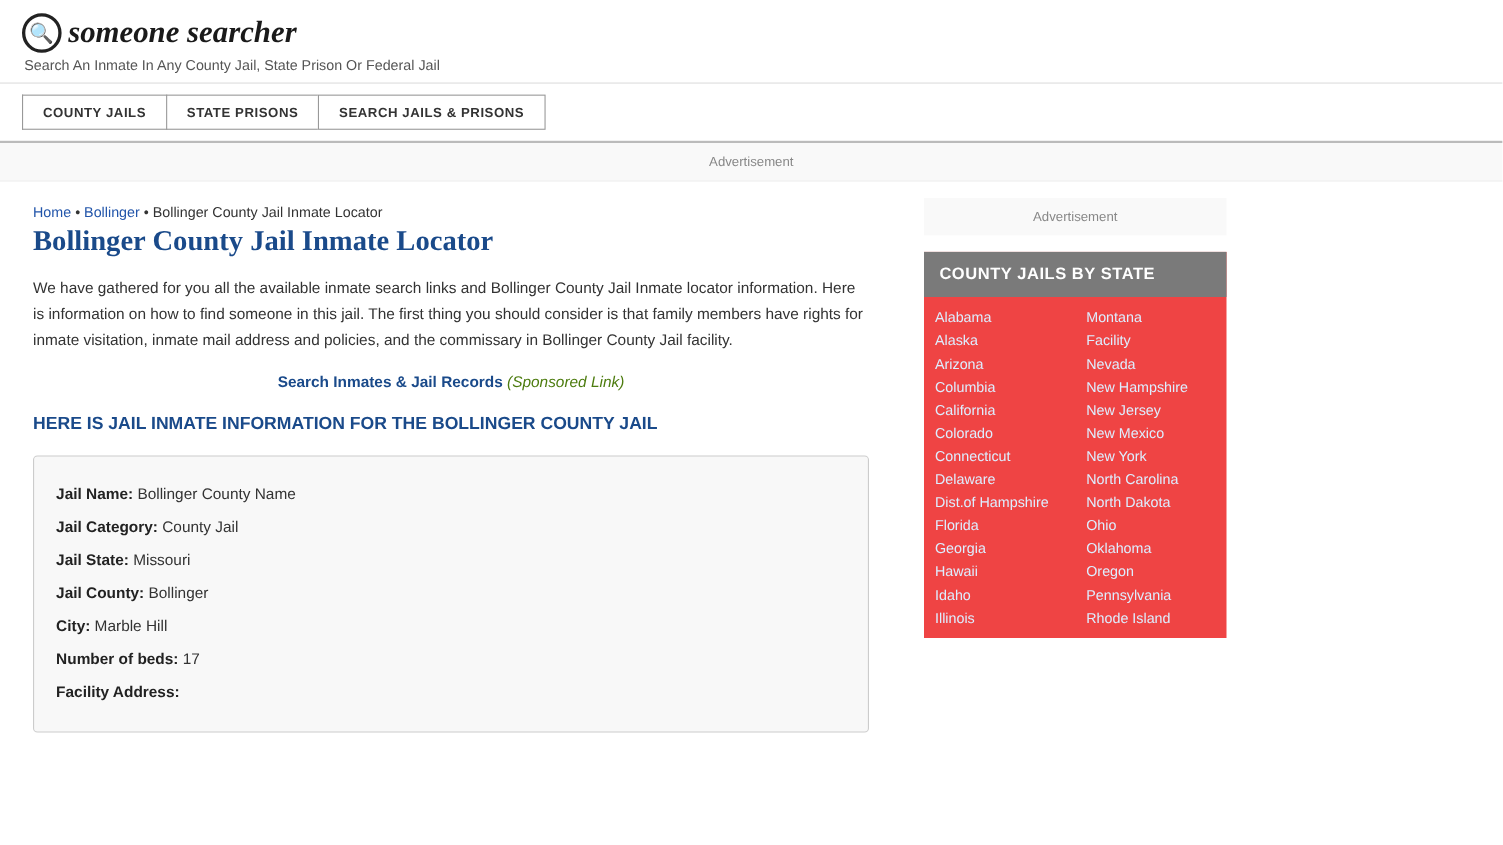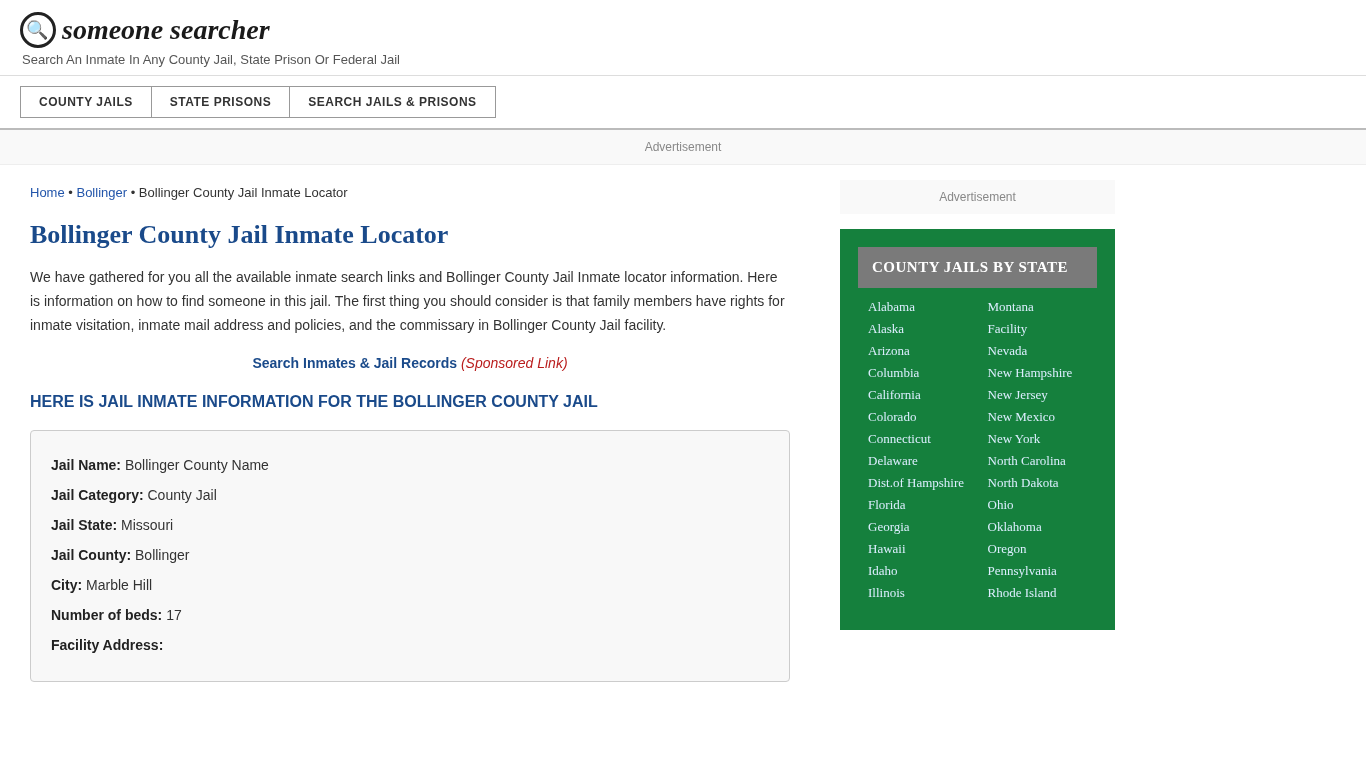--- a/index.html
+++ b/index.html
@@ -21,49 +21,49 @@
     
     #ad-banner { text-align: center; padding: 10px; font-size: 12px; color: #888; background: #f9f9f9; border-bottom: 1px solid #eee; }
 
     
     #main-layout { display: flex; padding: 0; }
 
     
     #content { flex: 1; padding: 20px 30px; max-width: 820px; }
 
     
-    #breadcrumb { font-size: 13px; color: #333; margin-bottom: 20px; }
+    #breadcrumb { font-size: 13px; color: #333; margin-bottom: 4px; }
     #breadcrumb a { color: #2255aa; text-decoration: none; }
 
     
     #page-title { font-size: 26px; color: #1a4a8a; font-weight: bold; margin-bottom: 16px; font-family: Georgia, serif; }
 
     
     #description { font-size: 14px; line-height: 1.7; color: #333; margin-bottom: 18px; }
 
     
     #sponsored-link { text-align: center; margin-bottom: 20px; font-size: 14px; }
     #sponsored-link a { color: #1a4a8a; font-weight: bold; text-decoration: none; }
-    #sponsored-link .sponsored-text { color: #b91c1c; font-style: italic; }
+    #sponsored-link .sponsored-text { color: #4d7c0f; font-style: italic; }
 
     
     #subheading { font-size: 16px; font-weight: bold; color: #1a4a8a; margin-bottom: 16px; line-height: 1.4; }
 
     
     #info-box { border: 1px solid #ccc; background: #f8f8f8; padding: 20px; border-radius: 4px; font-size: 14px; line-height: 2.0; }
     .info-row { margin-bottom: 2px; }
     .info-label { font-weight: bold; color: #222; }
     .info-value { color: #333; }
 
     
     #sidebar { width: 310px; padding: 15px 15px 15px 20px; flex-shrink: 0; }
     #sidebar-ad { text-align: center; font-size: 12px; color: #888; margin-bottom: 15px; padding: 10px; background: #f9f9f9; }
 
     
-    #state-box { background: #15803d; padding: 18px; font-family: Liberation Serif, serif; }
+    #state-box { background: #ef4444; padding: 0; }
     #state-box-header { background: #7a7a7a; padding: 12px 14px; }
     #state-box-title { font-size: 15px; font-weight: bold; color: #fff; text-transform: uppercase; letter-spacing: 0.5px; }
     #state-list { display: flex; padding: 8px 0; }
     .state-col { flex: 1; padding: 0 10px; }
     .state-link { display: block; font-size: 13px; color: #ddeeff; text-decoration: none; padding: 3px 0; cursor: pointer; }
   </style>
 </head>
 <body>
 
 <div id="header">

